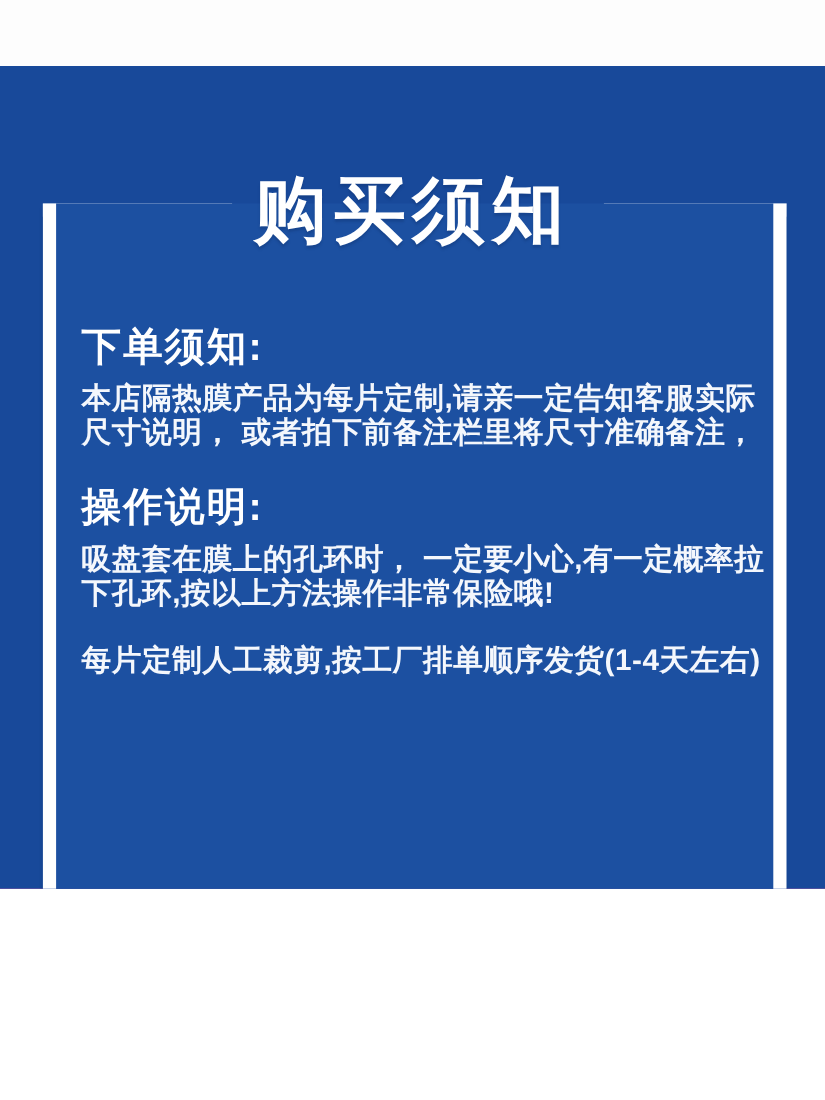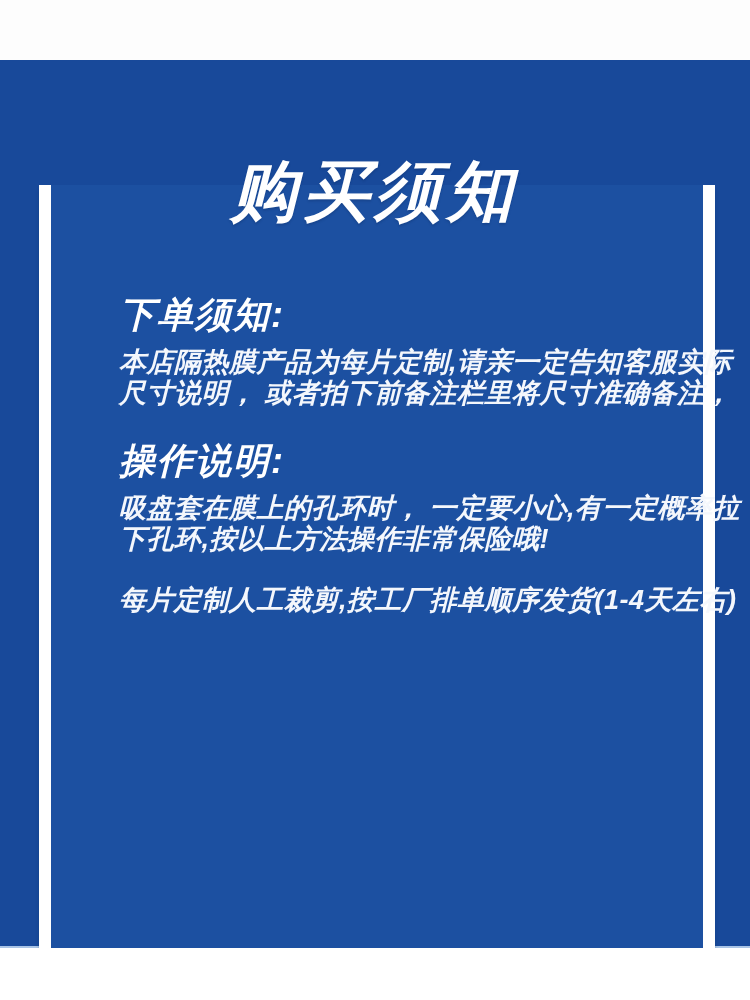--- a/index.html
+++ b/index.html
@@ -3,24 +3,23 @@
 <meta charset="utf-8">
 <style>
   html, body { margin: 0; padding: 0; }
   body {
     width: 750px; height: 1000px;
     font-family: "Liberation Sans", "DejaVu Sans", sans-serif;
     background: #ffffff;
   }
   .screen {
     position: relative;
-    width: 750px; height: 1000px;
+    width: 750px; height: 808px;
     background: #ec4899;
     overflow: hidden;
-    font-style: italic;
   }
   .strip-top {
     position: absolute; left: 0; top: 0;
     width: 750px; height: 60px;
     background: #fdfdfd;
   }
   .panel {
     position: absolute; left: 0; top: 60px;
     width: 750px; height: 886px;
     background: #18499a;
@@ -50,21 +49,21 @@
     font-weight: bold;
     letter-spacing: 6px;
     white-space: nowrap;
     text-shadow: 0 2px 2px rgba(10, 40, 90, 0.25);
   }
   .content {
     position: absolute; left: 74px; top: 203px;
     width: 620px;
   }
   .section { margin: 0; }
-  .section + .section { margin-top: 30px; margin-left: 45px; }
+  .section + .section { margin-top: 30px; }
   .section h2 {
     margin: 0 0 10px 0;
     color: #ffffff;
     font-size: 36px; line-height: 44px;
     font-weight: bold;
     letter-spacing: 2px;
   }
   .section p {
     margin: 0;
     color: #f4f7fc;

